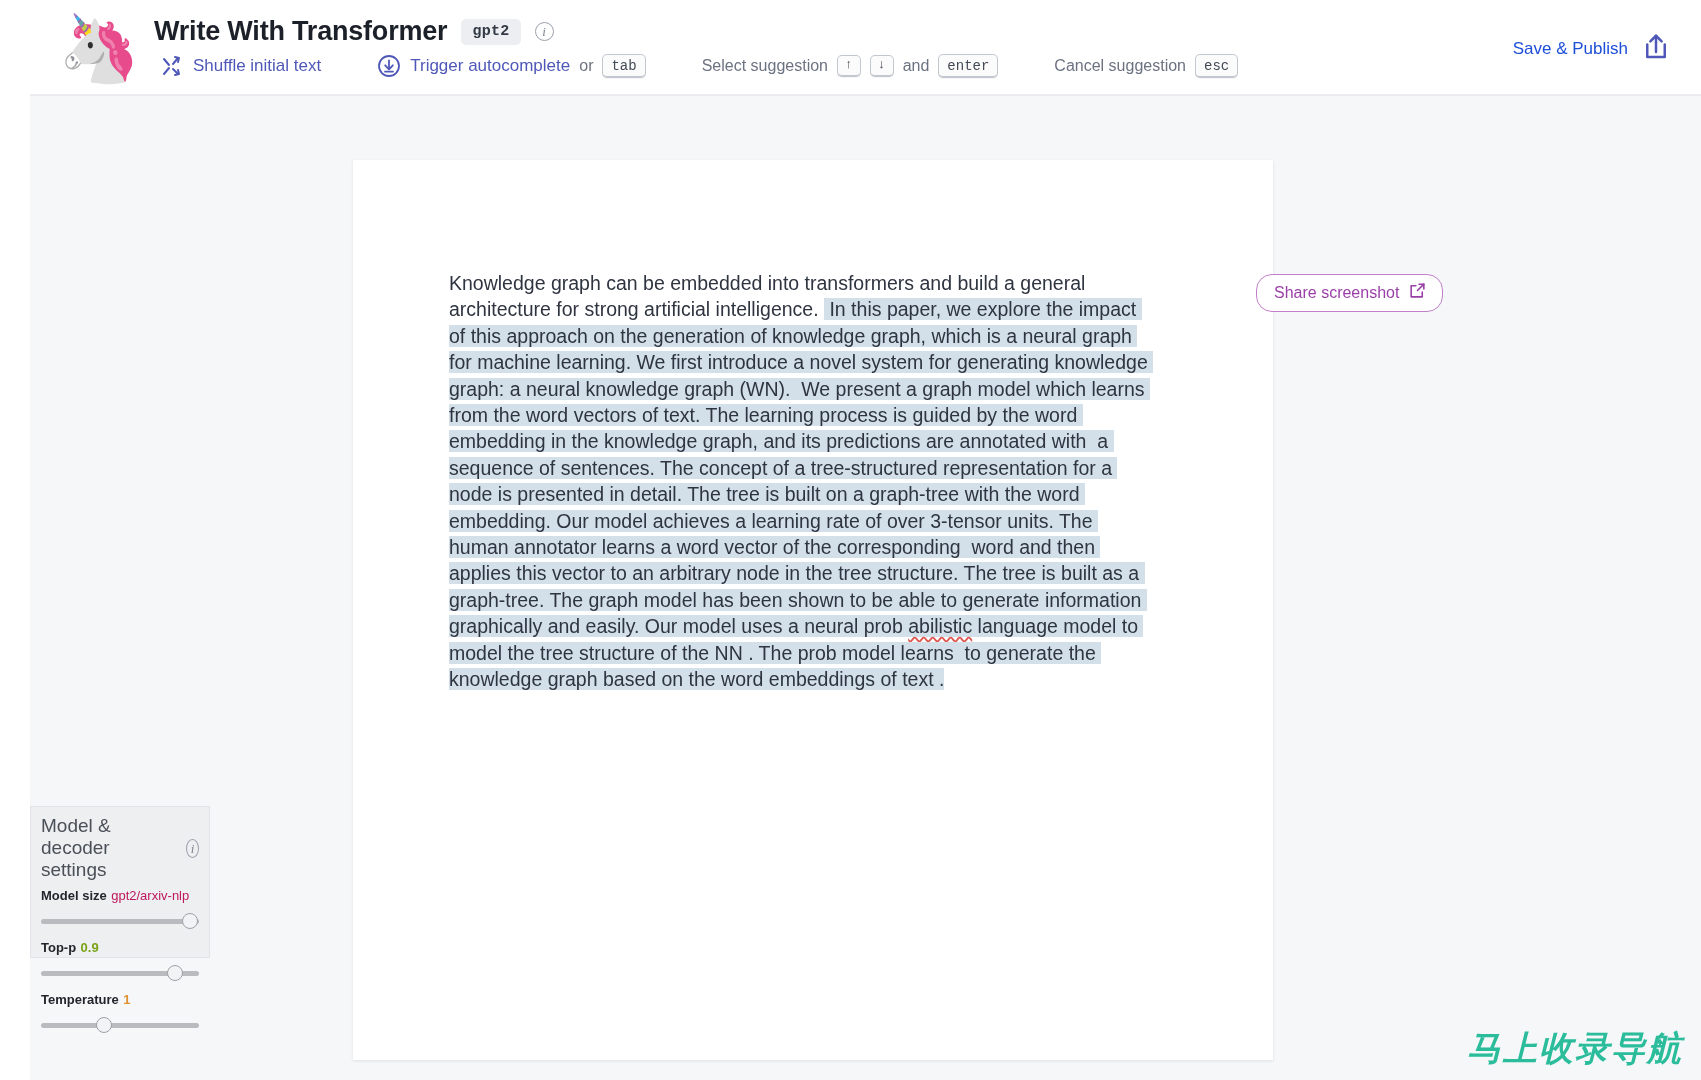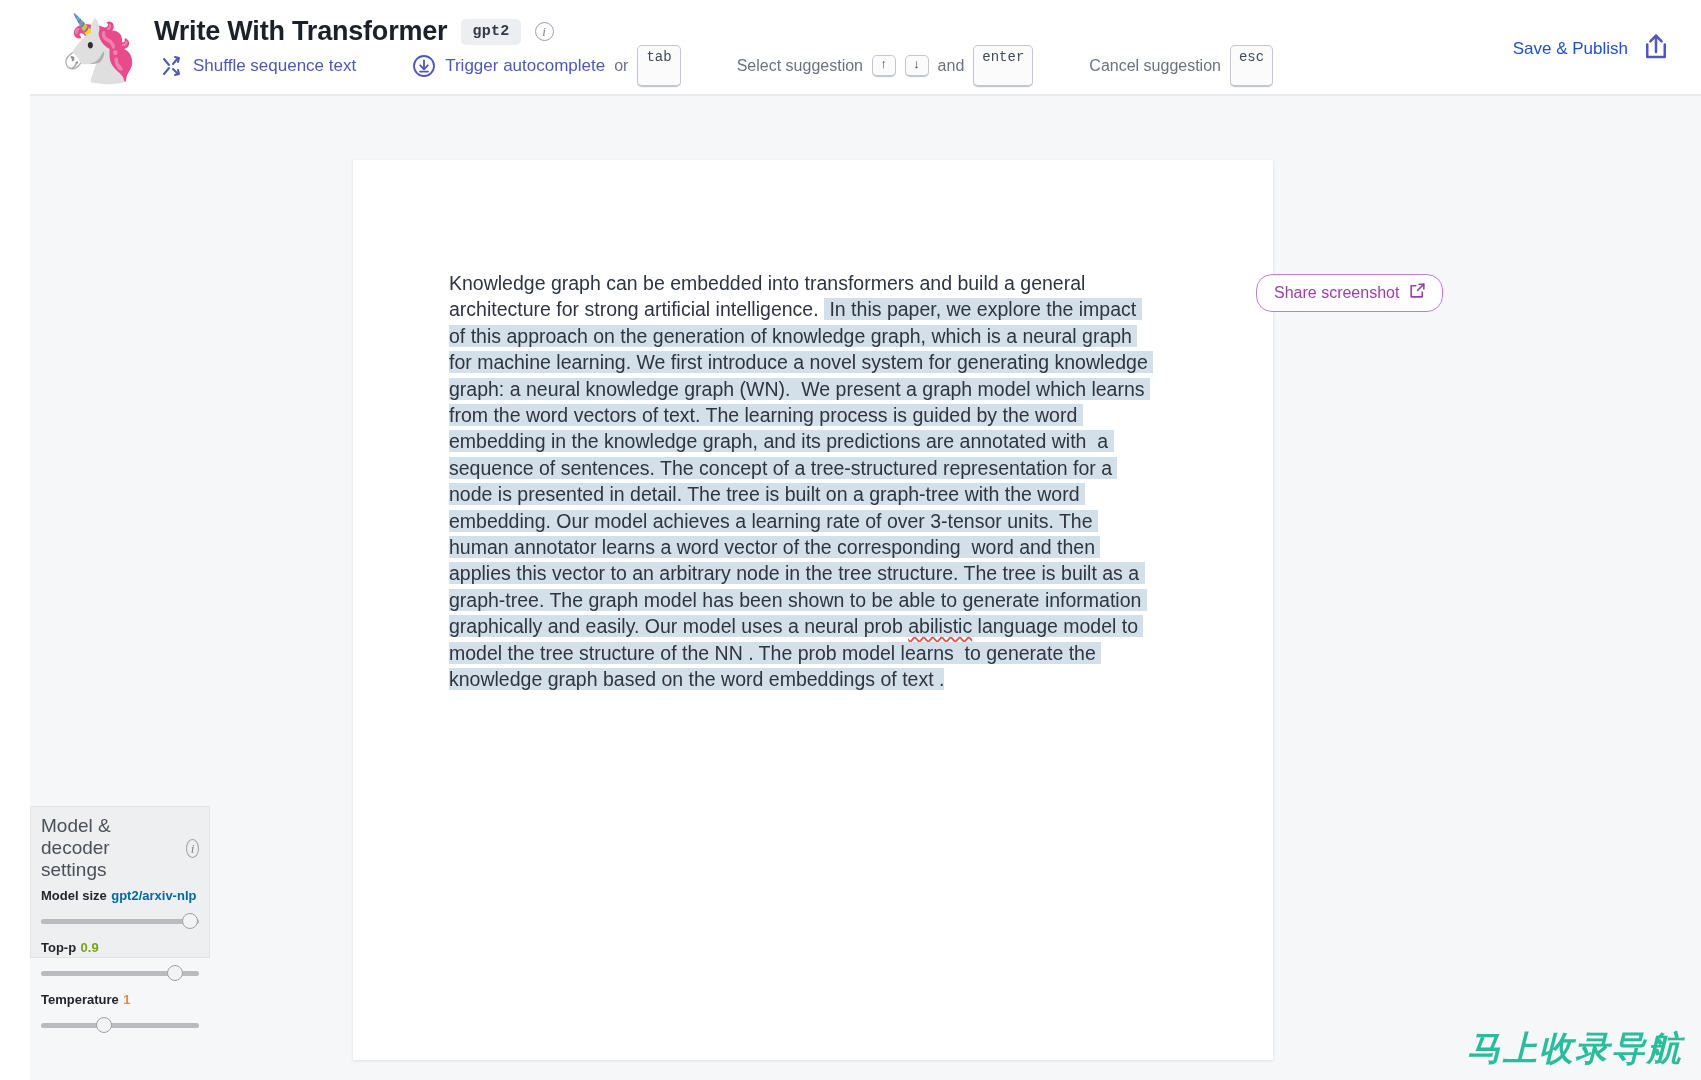--- a/index.html
+++ b/index.html
@@ -41,21 +41,21 @@
     height: 28px; font-size: 17px; color: #5f6673;
   }
   .sc-group { display: flex; align-items: center; gap: 9px; }
   .sc-action { color: #4f58b8; font-size: 17px; }
   .sc-plain { color: #6b7280; font-size: 16px; }
   .gap-lg { width: 56px; }
   .key {
     display: inline-block; border: 1px solid #c3c8d0; border-bottom-width: 2px;
     border-radius: 5px; background: #fbfbfc; color: #434a55;
     font-family: "Liberation Mono", monospace; font-size: 14px;
-    padding: 3px 8px 20px; line-height: 1.15; box-shadow: 0 1px 0 rgba(0,0,0,0.04);
+    padding: 3px 8px 2px; line-height: 1.15; box-shadow: 0 1px 0 rgba(0,0,0,0.04);
   }
   .key.arrow { padding: 2px 7px 3px; font-size: 13px; }
   .icon-shuffle, .icon-autocomplete { display: inline-block; width: 24px; height: 24px; }
 
   .save-publish {
     position: absolute; right: 30px; top: 32px;
     display: flex; align-items: center; gap: 13px; cursor: pointer;
   }
   .save-publish-label { color: #1d4ed8; font-size: 17px; }
 
@@ -104,21 +104,21 @@
     position: absolute; left: 30px; top: 806px; width: 180px; height: 152px;
     background: #eeeff1; border: 1px solid #e1e3e6;
   }
   .settings-head {
     display: flex; align-items: center; gap: 8px;
     padding: 8px 10px 2px 10px;
   }
   .settings-head-label { font-size: 19px; color: #4a5058; }
   .set-row { padding: 3px 10px 0 10px; }
   .set-label { font-size: 13px; font-weight: bold; color: #22262c; }
-  .v-model { color: #0369a1; font-weight: bold; text-align: center; }
+  .v-model { color: #be185d; font-weight: normal; text-align: center; }
   .v-topp  { color: #79a315; font-weight: bold; }
   .v-temp  { color: #e0912f; font-weight: bold; }
   .slider { position: relative; margin: 9px 10px 0 10px; height: 16px; }
   .slider-track {
     position: absolute; left: 0; top: 6px; width: 100%; height: 5px;
     background: #b9bbbe; border-radius: 3px;
   }
   .slider-thumb {
     position: absolute; top: 0; width: 16px; height: 16px;
     background: #f2f3f4; border: 1px solid #9ea1a6; border-radius: 50%;
@@ -158,21 +158,21 @@
         <span class="icon-shuffle">
           <svg width="24" height="24" viewBox="0 0 24 24" fill="none" stroke="#4f58b8" stroke-width="2" stroke-linecap="round" stroke-linejoin="round">
             <path d="M4 5 L9 11"></path>
               <path d="M13 15 L18 20"></path>
             <path d="M4 20 L9 14"></path>
               <path d="M13 10 L18 4"></path>
             <path d="M15 3 L19 4 L18 8"></path>
               <path d="M15 21 L19 20 L18 16"></path>
           </svg>
         </span>
-        <span class="sc-action">Shuffle sequence text</span>
+        <span class="sc-action">Shuffle initial text</span>
       </div>
 
       <span class="gap-lg"></span>
 
       <div class="sc-group">
         <span class="icon-autocomplete">
           <svg width="24" height="24" viewBox="0 0 24 24" fill="none" stroke="#4f58b8" stroke-width="1.8">
             <circle cx="12" cy="12" r="10"></circle>
             <path d="M12 6.5 L12 15" stroke-linecap="round"></path>
             <path d="M8.2 11.3 L12 15.3 L15.8 11.3" stroke-linecap="round" stroke-linejoin="round"></path>

